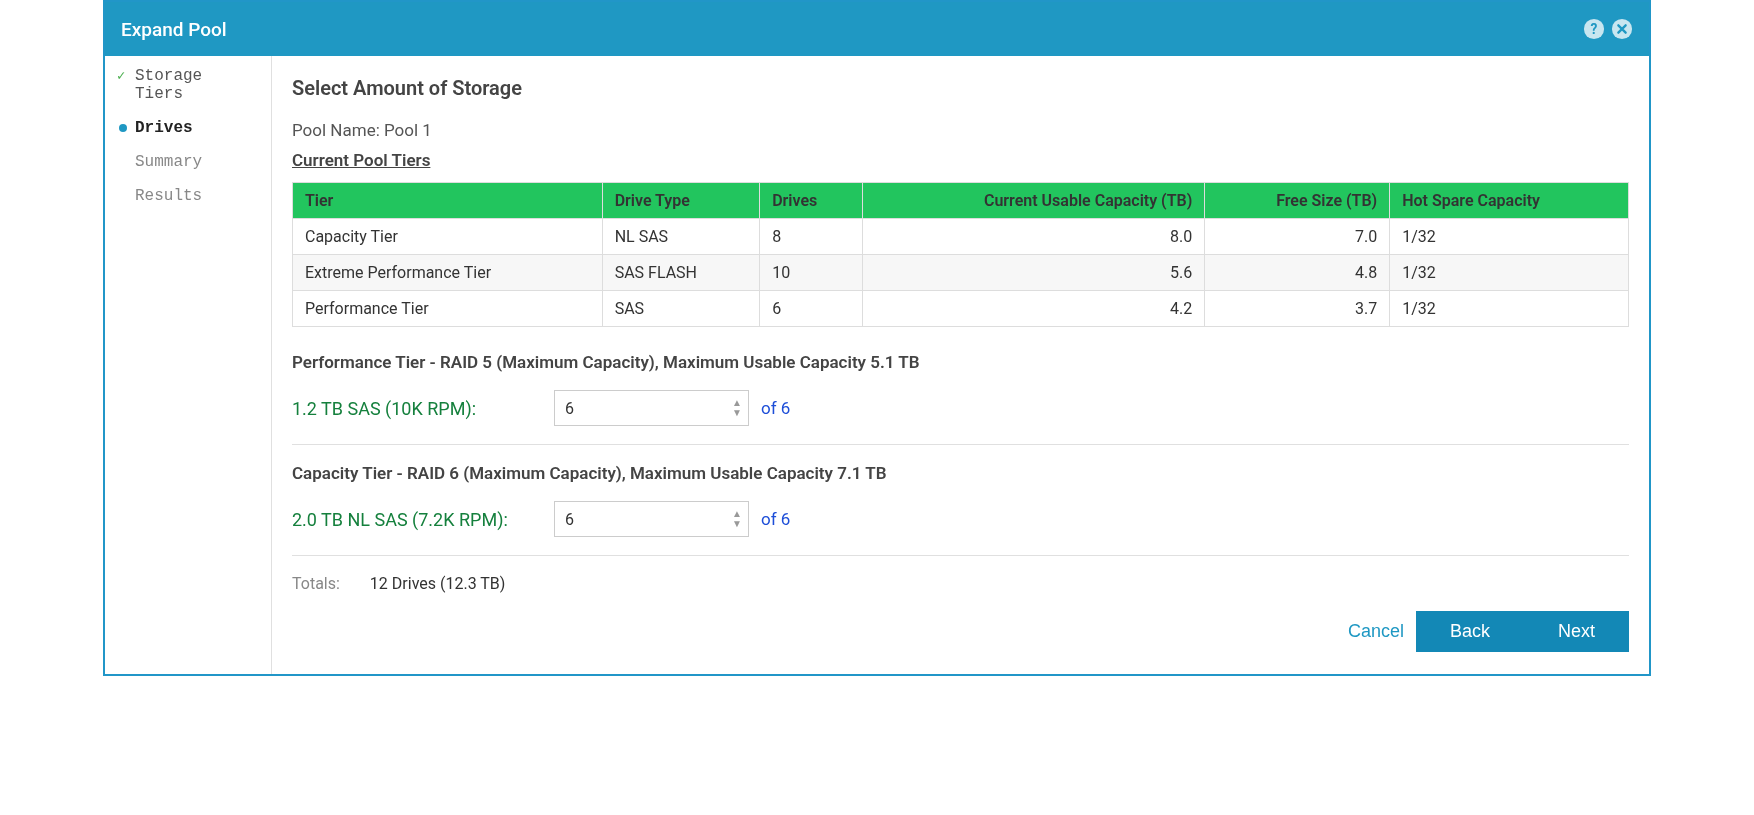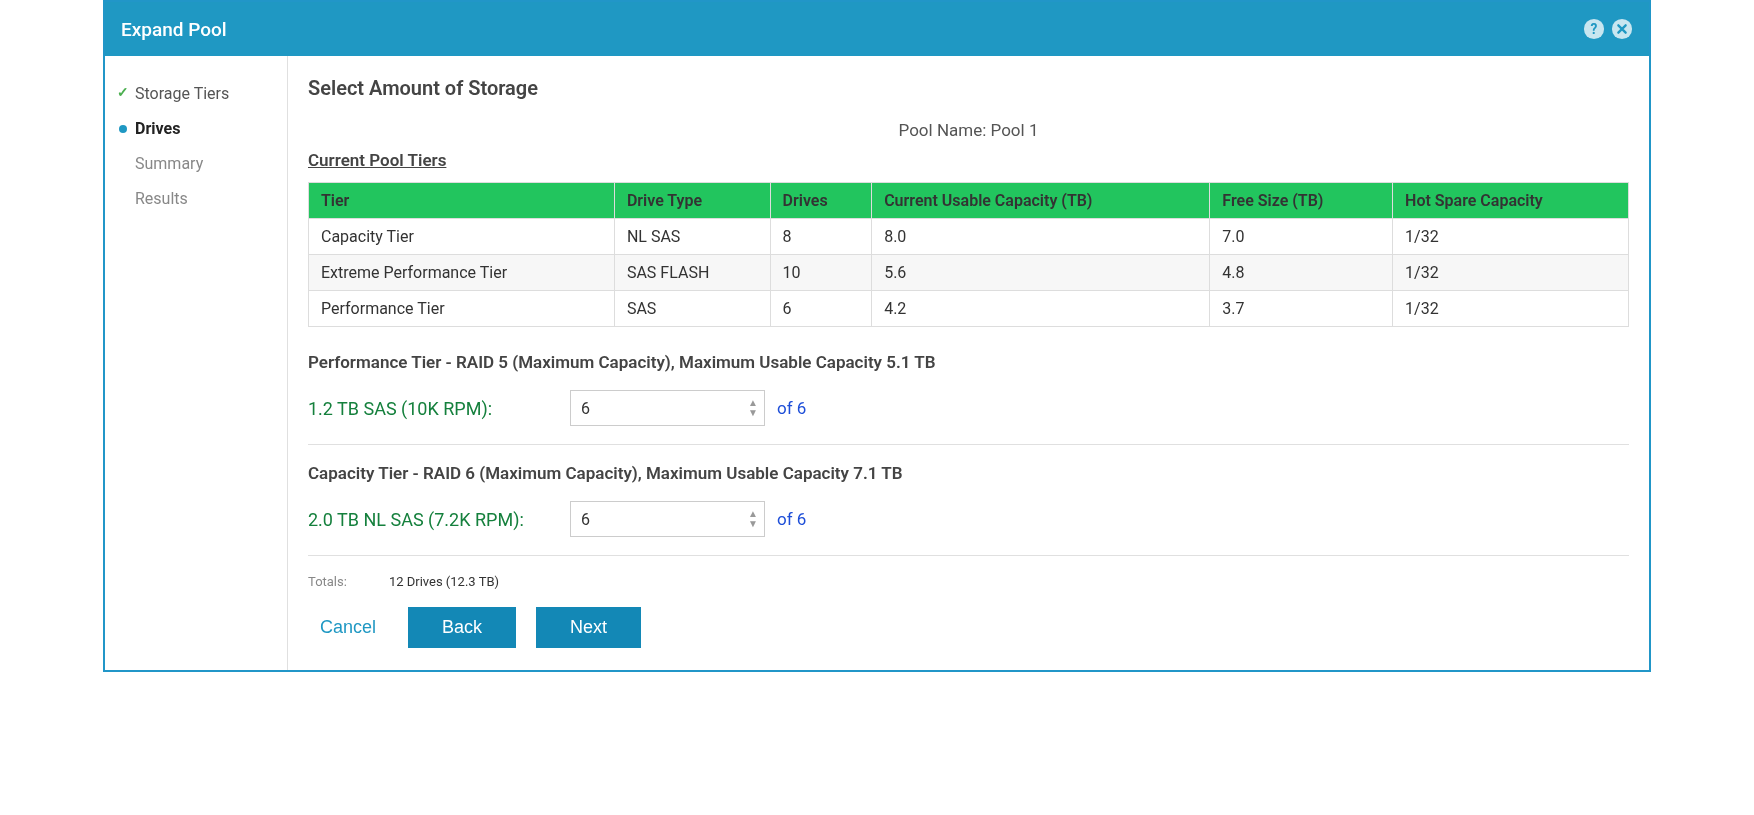--- a/index.html
+++ b/index.html
@@ -37,23 +37,24 @@
       width: 22px;
       height: 22px;
       fill: #c8e6f0;
       cursor: pointer;
     }
     .body {
       display: flex;
       min-height: 580px;
     }
     .sidebar {
-      width: 183px;
+      width: 167px;
       border-right: 1px solid #e0e0e0;
-      padding-top: 20px;
+      padding-top: 3px;
+      font-family: Liberation Mono, monospace;
     }
     .step {
       padding: 8px 16px 8px 30px;
       font-size: 16px;
       color: #888;
       position: relative;
       cursor: pointer;
     }
     .step.completed { color: #555; }
     .step.completed::before {
@@ -86,21 +87,20 @@
     .heading {
       font-size: 20px;
       font-weight: 600;
       color: #444;
       margin-bottom: 20px;
     }
     .pool-name {
       font-size: 17px;
       color: #555;
       margin-bottom: 10px;
-      text-align: center;
     }
     .subheading {
       font-size: 17px;
       font-weight: 600;
       color: #444;
       margin-bottom: 12px;
       text-decoration: underline;
     }
     table.tiers {
       width: 100%;
@@ -111,21 +111,21 @@
       border: 1px solid #ddd;
       padding: 8px 12px;
       font-size: 16px;
       text-align: left;
     }
     table.tiers th {
       font-weight: 600;
       color: #333;
       background: #22c55e;
     }
-    table.tiers th.right, table.tiers td.right { }
+    table.tiers th.right, table.tiers td.right { text-align: right; }
     table.tiers tr.alt td { background: #f7f7f7; }
     .tier-section {
       border-bottom: 1px solid #e0e0e0;
       padding-bottom: 18px;
       margin-bottom: 18px;
     }
     .tier-title {
       font-size: 17px;
       font-weight: 600;
       color: #444;
@@ -161,31 +161,30 @@
       flex-direction: column;
       padding-right: 6px;
       color: #999;
       font-size: 10px;
       line-height: 10px;
       cursor: pointer;
     }
     .of-text { color: #1d4ed8; font-size: 17px; }
     .totals-row {
       display: flex;
-      gap: 42px;
-      font-size: 13px;
+      gap: 30px;
+      font-size: 16px;
       margin-top: 6px;
     }
     .totals-label { color: #888; }
     .totals-value { color: #333; }
     .footer {
       display: flex;
-      justify-content: flex-start;
-      align-items: center;
-      gap: 20px;
+      justify-content: flex-end;
+      align-items: center;
       padding: 18px 0 12px 0;
     }
     .btn-link {
       background: none;
       border: none;
       color: #1f98c3;
       font-size: 18px;
       cursor: pointer;
       padding: 8px 12px;
     }

